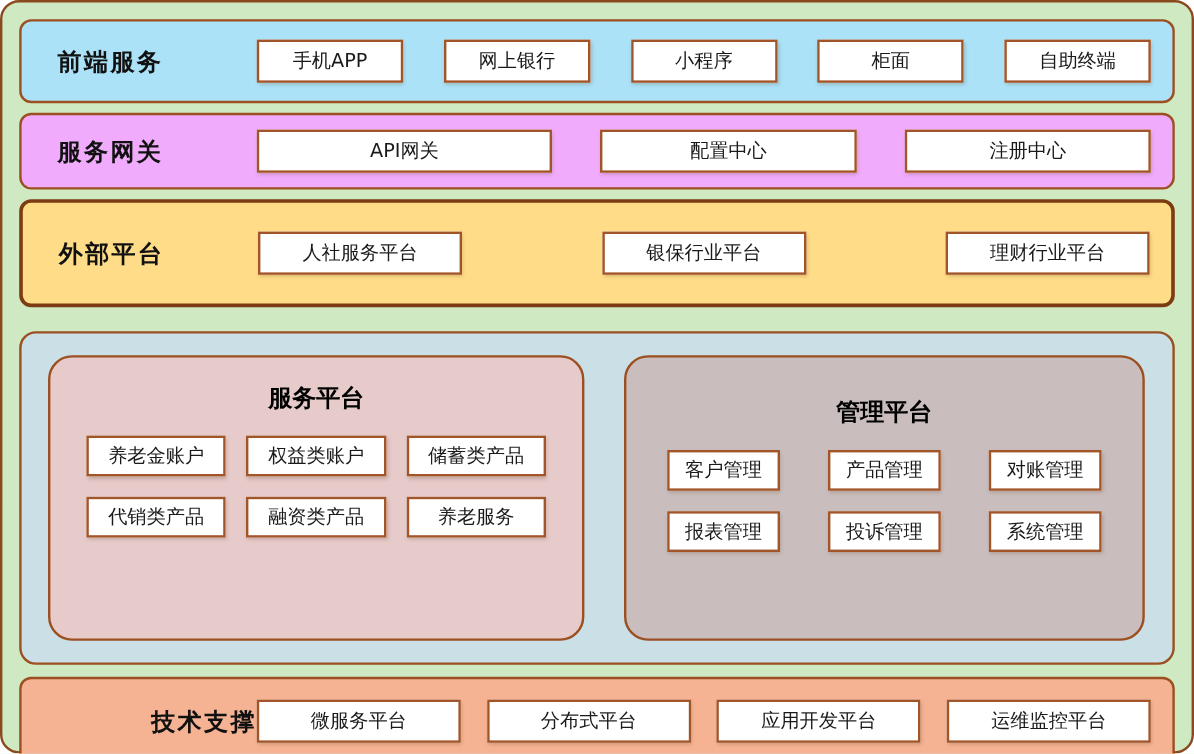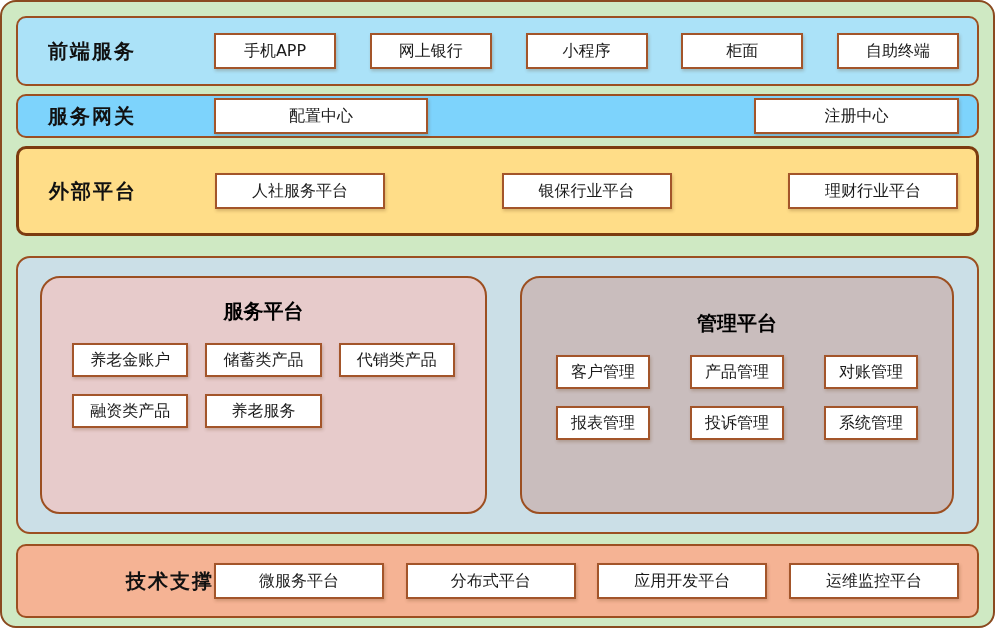--- a/index.html
+++ b/index.html
@@ -19,21 +19,21 @@
   }
   
   .band {
     display:flex; align-items:center;
     border:2px solid #9c4f21;
     border-radius:10px;
     padding:0 18px 0 30px;
     flex:none;
   }
   .band-frontend { height:70px; background:#abe2f8; }
-  .band-gateway  { height:44px; background:#7dd3fc; }
+  .band-gateway  { height:64px; background:#f0abfc; }
   .band-external { height:90px; background:#ffdd88; border:3px solid #7c3b10; }
   .band-support  { height:74px; background:#f5b394;text-align:right; }
   .band-label {
     flex:0 0 166px;
     font-size:20px; font-weight:bold;
     letter-spacing:2px;
     color:#111;
   }
   .band-items {
     flex:1;
@@ -102,40 +102,42 @@
       <div class="box w-front">网上银行</div>
       <div class="box w-front">小程序</div>
       <div class="box w-front">柜面</div>
       <div class="box w-front">自助终端</div>
     </div>
   </div>
 
   <div class="band band-gateway">
     <span class="band-label">服务网关</span>
     <div class="band-items">
+      <div class="box gw-1">API网关</div>
       <div class="box gw-2">配置中心</div>
       <div class="box gw-3">注册中心</div>
     </div>
   </div>
 
   <div class="band band-external">
     <span class="band-label">外部平台</span>
     <div class="band-items">
       <div class="box w-quad">人社服务平台</div>
       <div class="box w-quad">银保行业平台</div>
       <div class="box w-quad">理财行业平台</div>
     </div>
   </div>
 
   <div class="main">
 
     <div class="panel panel-service">
       <div class="panel-title">服务平台</div>
       <div class="panel-grid">
         <div class="box">养老金账户</div>
+        <div class="box">权益类账户</div>
         <div class="box">储蓄类产品</div>
         <div class="box">代销类产品</div>
         <div class="box">融资类产品</div>
         <div class="box">养老服务</div>
       </div>
     </div>
 
     <div class="panel panel-management">
       <div class="panel-title">管理平台</div>
       <div class="panel-grid">

